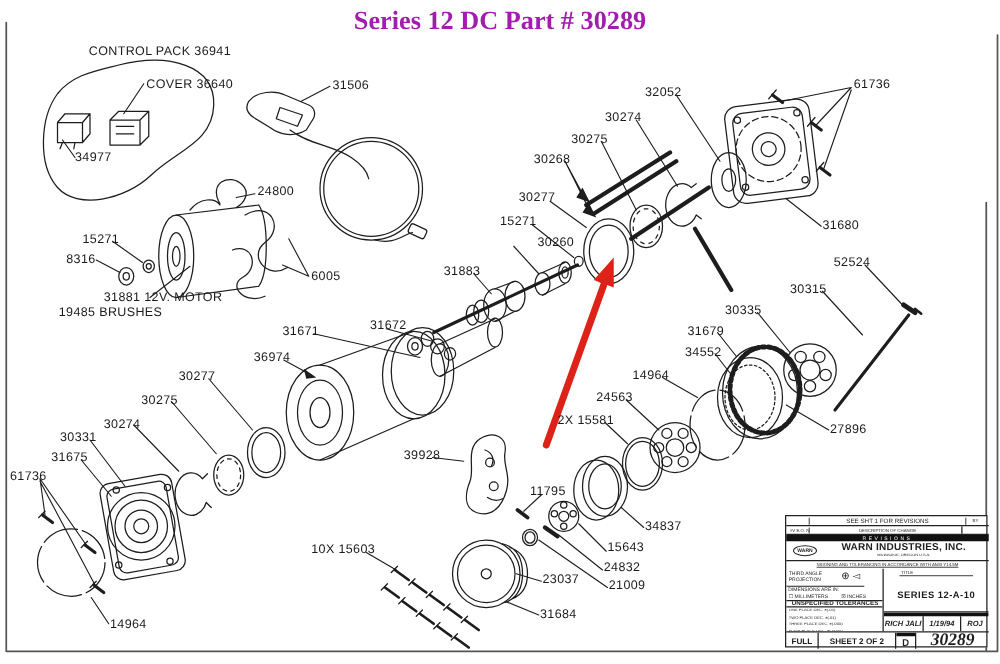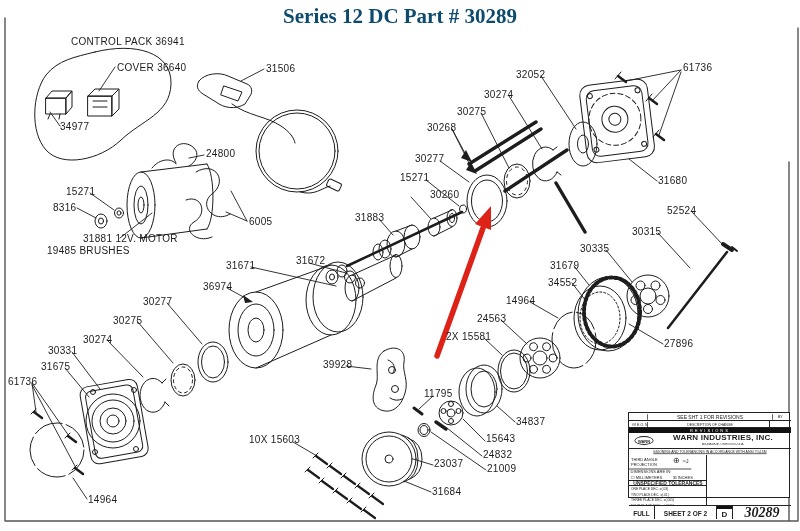--- a/index.html
+++ b/index.html
@@ -1,24 +1,24 @@
 <!DOCTYPE html>
 <html><head>
 <meta charset="utf-8">
 <style>
   html,body{margin:0;padding:0;background:#fff;}
   #stage{position:relative;width:800px;height:531px;background:#fff;overflow:hidden;
          font-family:"Liberation Sans",sans-serif;color:#1d1d1d;}
   #page-title{position:absolute;left:0;top:4px;width:100%;text-align:center;
-      font-family:"Liberation Serif",serif;font-weight:bold;font-size:21px;color:#0c4a6e;}
+      font-family:"Liberation Serif",serif;font-weight:bold;font-size:21px;color:#a21caf;}
   #linework{position:absolute;left:0;top:0;}
   .plabel{position:absolute;font-size:10px;letter-spacing:.3px;white-space:nowrap;
       color:#1b1b1b;font-family:"Liberation Sans",sans-serif;transform-origin:0 0;}
   
-  #tblock{position:absolute;left:628px;top:412px;width:162px;height:86px;
+  #tblock{position:absolute;left:628px;top:412px;width:162px;height:106px;
       border:1.6px solid #222;box-sizing:border-box;background:#fff;font-family:"Liberation Sans",sans-serif;}
   #tblock *{box-sizing:border-box;white-space:nowrap;overflow:hidden;}
   .tb-abs{position:absolute;}
   .c{display:flex;align-items:center;justify-content:center;}
   .bd-r{border-right:1px solid #222;} .bd-b{border-bottom:1px solid #222;}
   .bd-t{border-top:1px solid #222;} .bd-l{border-left:1px solid #222;}
   .f35{font-size:5px;transform:scale(.7);transform-origin:center;}
   .f4{font-size:5px;transform:scale(.8);transform-origin:left center;}
   .f45{font-size:5px;}
   .revbar{background:#111;color:#fff;letter-spacing:2px;font-size:4px;line-height:5px;text-align:center;}
@@ -284,20 +284,30 @@
       <div class="tb-abs bd-t bd-b c" style="left:0;top:25px;width:78px;height:6px;font-size:5px;font-weight:bold;">UNSPECIFIED TOLERANCES</div>
       <div class="tb-abs" style="left:2px;top:31px;width:76px;height:19px;">
         <div class="tolline">ONE PLACE DEC. ±(.03)</div>
         <div class="tolline">TWO PLACE DEC. ±(.01)</div>
         <div class="tolline">THREE PLACE DEC. ±(.005)</div>
         <div class="tolline">FOUR PLACE DEC. ±(.0005)</div>
 
       </div>
     </div>
 
+    <div class="tb-abs" style="left:78px;top:42px;width:84px;height:50px;">
+      <div class="tb-abs bd-b f35" style="left:0;top:0;width:84px;height:7px;padding-left:2px;display:flex;align-items:center;">TITLE</div>
+      <div class="tb-abs c" style="left:0;top:7px;width:84px;height:27px;font-size:7.5px;font-weight:bold;letter-spacing:.4px;">SERIES 12-A-10</div>
+      <div class="tb-abs bd-t" style="left:0;top:34px;width:84px;height:16px;">
+        <div class="blackcap"></div>
+        <div class="tb-abs bd-r c sig" style="left:0;top:3px;width:32px;height:13px;">RICH JALI</div>
+        <div class="tb-abs bd-r c sig" style="left:32px;top:3px;width:30px;height:13px;">1/19/94</div>
+        <div class="tb-abs c sig" style="left:62px;top:3px;width:22px;height:13px;">ROJ</div>
+      </div>
+    </div>
 
     <div class="tb-abs bd-t" style="left:0;top:92px;width:162px;height:14px;">
       <div class="tb-abs bd-r c" style="left:0;top:0;width:26px;height:14px;font-size:6.5px;font-weight:bold;">FULL</div>
       <div class="tb-abs bd-r c" style="left:26px;top:0;width:62px;height:14px;font-size:6.5px;font-weight:bold;">SHEET 2 OF 2</div>
       <div class="tb-abs bd-r c" style="left:88px;top:0;width:16px;height:14px;">
         <div class="blackcap"></div>
         <span style="font-size:8px;font-weight:bold;margin-top:3px;">D</span>
       </div>
       <div class="tb-abs c num30289" style="left:104px;top:0;width:58px;height:14px;">30289</div>
     </div>

